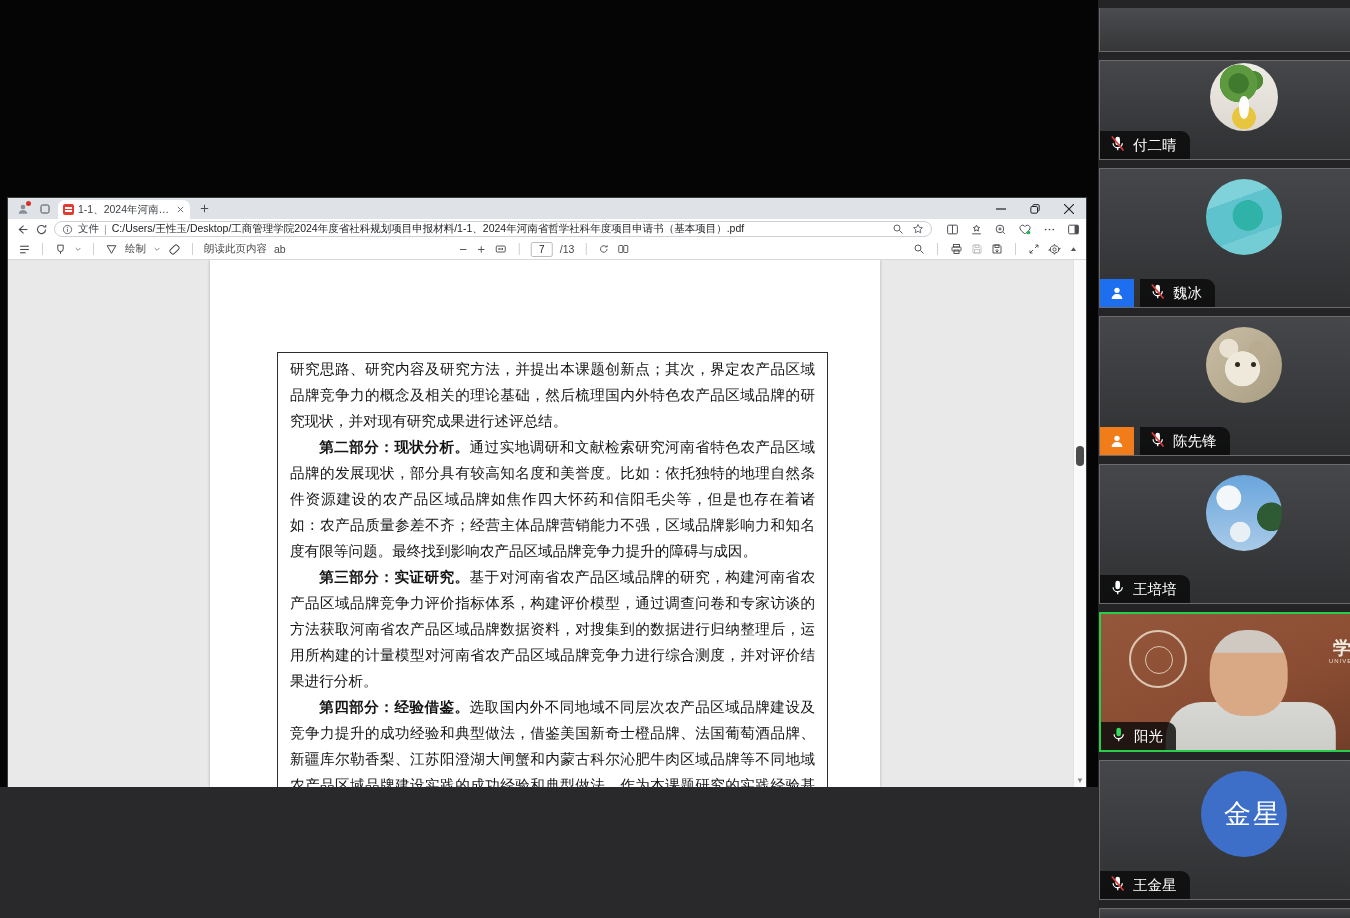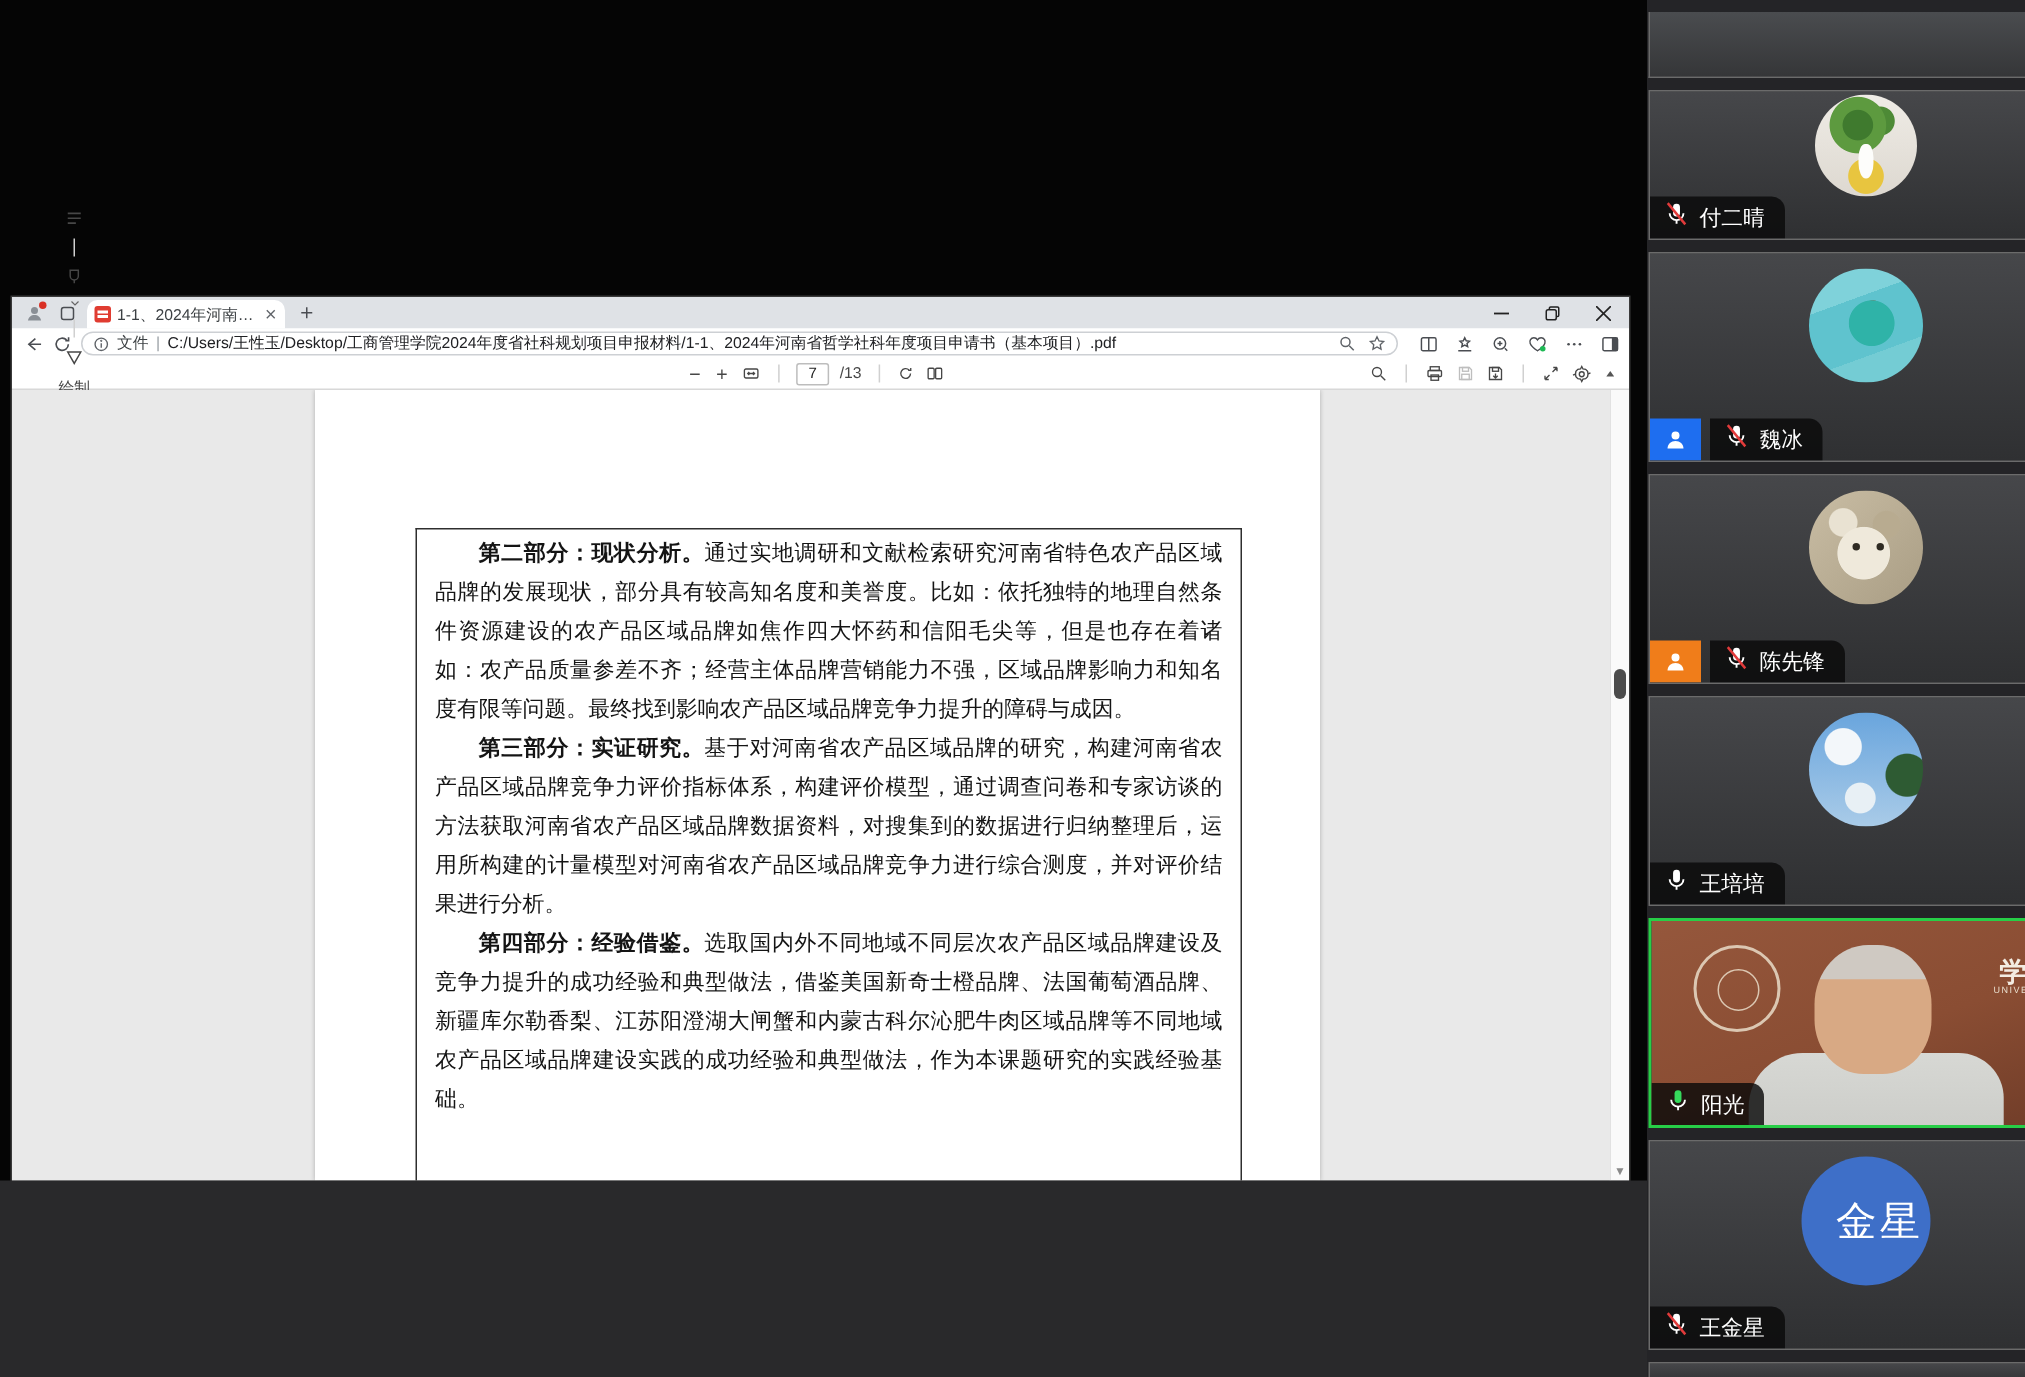--- a/index.html
+++ b/index.html
@@ -27,21 +27,21 @@
   .addressbar { height:20px; background:#fff; display:flex; align-items:center; padding:0 8px; gap:6px; flex:0 0 auto; }
   .nav-ico { width:16px; height:16px; display:flex; align-items:center; justify-content:center; }
   .url-pill { flex:0 0 auto; width:878px; height:16px; border:1px solid #cdd0d4; border-radius:9px; display:flex; align-items:center; padding:0 7px; gap:5px; font-size:10.5px; color:#3c4043; }
   .url-pill .scheme { color:#3c4043; }
   .url-pill .sep { color:#9aa0a6; }
   .url-text { flex:1; white-space:nowrap; overflow:hidden; color:#202124; }
   .pill-icons { display:flex; gap:8px; }
   .bar-icons { display:flex; gap:11px; margin-left:8px; align-items:center; }
 
   .pdftoolbar { height:21px; background:#fff; border-bottom:1px solid #d8d8d8; position:relative; display:flex; align-items:center; padding:0 10px; flex:0 0 auto; font-size:10.5px; color:#474747; }
-  .tgroup { display:flex; align-items:center; gap:7px;flex-direction:column; }
+  .tgroup { display:flex; align-items:center; gap:7px; }
   .tool-sep { width:1px; height:12px; background:#d0d0d0; margin:0 4px; }
   .tb-center { position:absolute; left:50%; transform:translateX(-52%); display:flex; align-items:center; gap:7px; }
   .tb-right { position:absolute; right:8px; display:flex; align-items:center; gap:8px; }
   .page-input { width:22px; height:15px; border:1px solid #bdbdbd; border-radius:2px; text-align:center; font-size:10px; color:#222; background:#fff; }
   .disabled { opacity:.35; }
   .tlabel { white-space:nowrap; }
 
   .pdfcontent { flex:1; background:#e9e9e9; position:relative; overflow:hidden; }
   .page { position:absolute; left:202px; top:0; width:670px; height:100%; background:#fff; box-shadow:0 0 3px rgba(0,0,0,.25); }
   .textblock { position:absolute; left:67px; top:92px; width:551px; height:600px; border:1px solid #2e2e2e; border-bottom:none; padding:3px 12px 0 12px; }
@@ -303,20 +303,21 @@
             <path d="M12 6l7 10H5z"></path>
           </svg>
       </div>
     </div>
 
     <div class="pdfcontent">
       <div class="page">
         <div class="textblock">
 
           <div id="para-host">
+            <p><b class="lead"></b><span class="ptext">研究思路、研究内容及研究方法，并提出本课题创新点；其次，界定农产品区域品牌竞争力的概念及相关的理论基础，然后梳理国内外特色农产品区域品牌的研究现状，并对现有研究成果进行述评总结。</span></p>
 
             <p class="ind"><b class="lead">第二部分：现状分析。</b><span class="ptext">通过实地调研和文献检索研究河南省特色农产品区域品牌的发展现状，部分具有较高知名度和美誉度。比如：依托独特的地理自然条件资源建设的农产品区域品牌如焦作四大怀药和信阳毛尖等，但是也存在着诸如：农产品质量参差不齐；经营主体品牌营销能力不强，区域品牌影响力和知名度有限等问题。最终找到影响农产品区域品牌竞争力提升的障碍与成因。</span></p>
 
             <p class="ind"><b class="lead">第三部分：实证研究。</b><span class="ptext">基于对河南省农产品区域品牌的研究，构建河南省农产品区域品牌竞争力评价指标体系，构建评价模型，通过调查问卷和专家访谈的方法获取河南省农产品区域品牌数据资料，对搜集到的数据进行归纳整理后，运用所构建的计量模型对河南省农产品区域品牌竞争力进行综合测度，并对评价结果进行分析。</span></p>
 
             <p class="ind"><b class="lead">第四部分：经验借鉴。</b><span class="ptext">选取国内外不同地域不同层次农产品区域品牌建设及竞争力提升的成功经验和典型做法，借鉴美国新奇士橙品牌、法国葡萄酒品牌、新疆库尔勒香梨、江苏阳澄湖大闸蟹和内蒙古科尔沁肥牛肉区域品牌等不同地域农产品区域品牌建设实践的成功经验和典型做法，作为本课题研究的实践经验基础。</span></p>
 
           </div>
         </div>
       </div>

